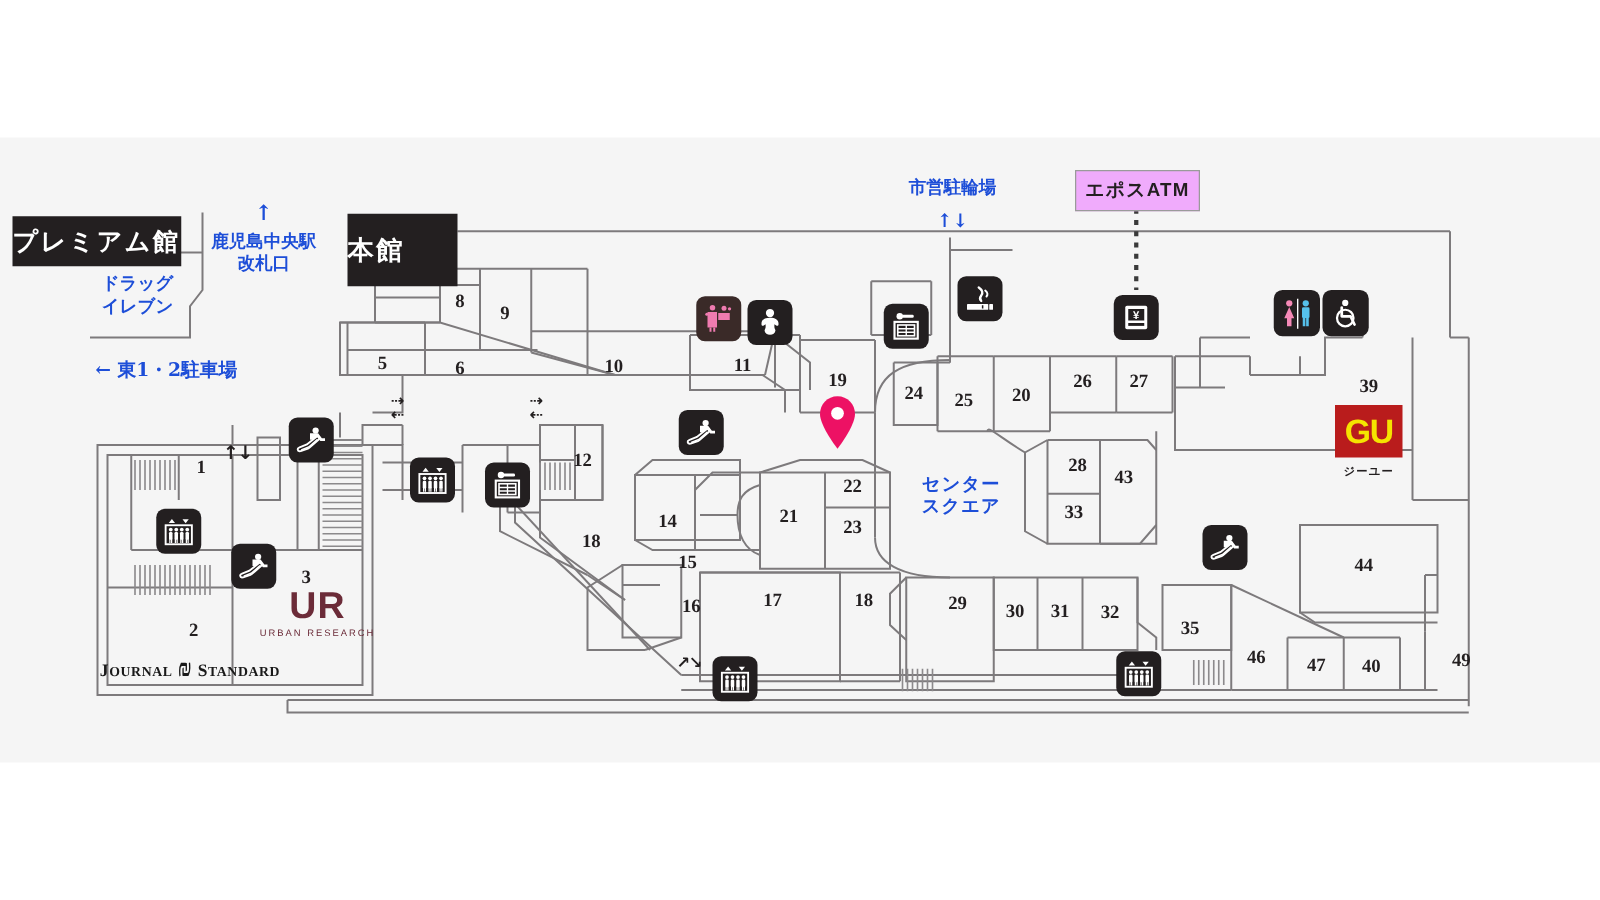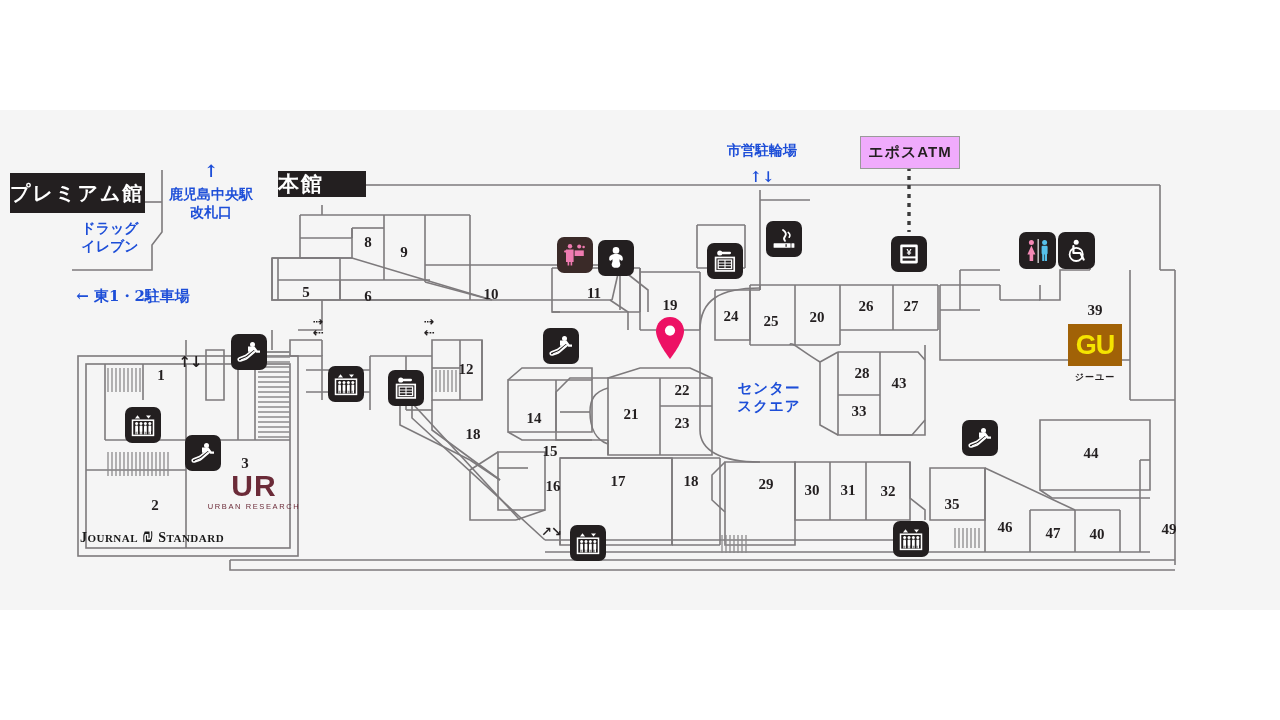--- a/index.html
+++ b/index.html
@@ -16,21 +16,21 @@
   .tagbox{position:absolute;background:#231f20;color:#ffffff;
        font-family:"DejaVu Serif",serif;font-weight:bold;display:flex;
        align-items:center;justify-content:flex-start;letter-spacing:2px;}
   .atmbox{position:absolute;background:#f0abfc;border:1px solid #9a9a9a;
        font-family:Liberation Sans, sans-serif;font-weight:bold;color:#231f20;
        display:flex;align-items:center;justify-content:center;font-size:15px;
        letter-spacing:1px;}
   .icon{position:absolute;background:#231f20;border-radius:7px;display:flex;
        align-items:center;justify-content:center;}
   .icon.brown{background:#3a2a28;}
-  .gu{position:absolute;background:#a16207;display:flex;align-items:center;
+  .gu{position:absolute;background:#b91c1c;display:flex;align-items:center;
       justify-content:center;}
   .gu span{color:#f5e400;font-family:"Liberation Sans",sans-serif;font-weight:bold;
       font-size:27px;letter-spacing:-1px;line-height:1;}
   .gusub{position:absolute;font-family:"DejaVu Serif",serif;font-weight:bold;
       font-size:9px;color:#231f20;transform:translateX(-50%);letter-spacing:1px;}
   .brandjs{position:absolute;transform:translate(-50%,-50%);
       font-family:"Liberation Serif",serif;color:#1a1a1a;white-space:nowrap;}
   .brandur{position:absolute;transform:translate(-50%,-50%);text-align:center;
       color:#6b2b38;}
   .brandur .big{font-family:"Liberation Sans",sans-serif;font-weight:bold;
@@ -279,21 +279,21 @@
       <path d="M366 185 L380 185"></path>
       <path d="M322 205 L322 215"></path>
     </g>
   </svg>
   </div>
 
   <div class="tagbox" style="left:10px;top:173px;width:135px;height:40px;font-size:20px;">
     <span>プレミアム館</span>
   </div>
 
-  <div class="tagbox" style="left:278px;top:171px;width:88px;height:26px;font-size:21px;">
+  <div class="tagbox" style="left:278px;top:171px;width:88px;height:58px;font-size:21px;">
     <span>本館</span>
   </div>
 
   <div class="atmbox" style="left:860px;top:136px;width:98px;height:31px;">
     <span>エポスATM</span>
   </div>
 
   <div class="jplbl" style="left:110px;top:237px;font-size:14px;">
     ドラッグ<br>イレブン
   </div>

